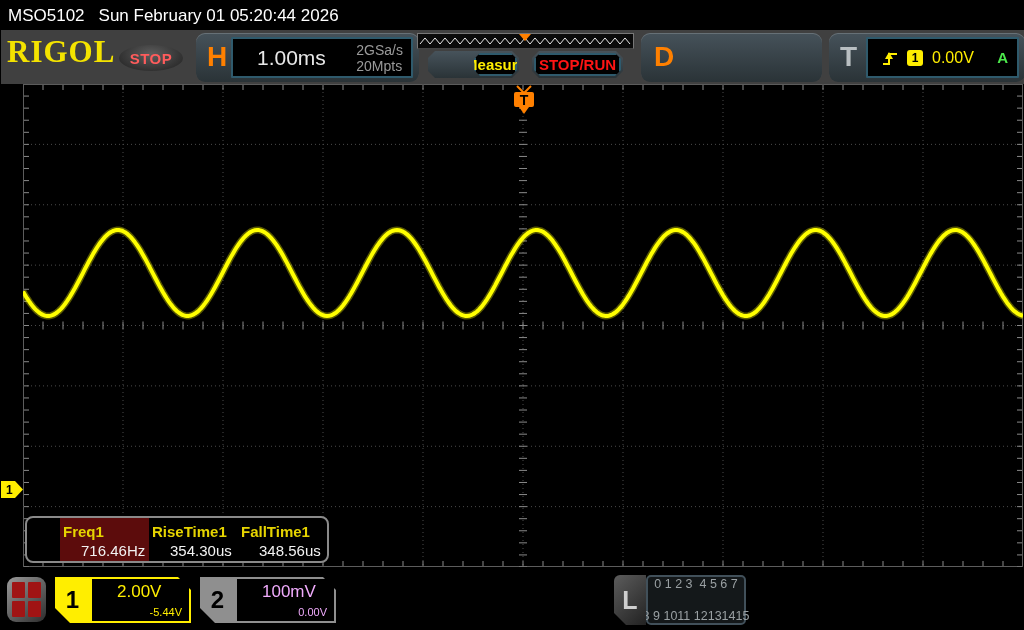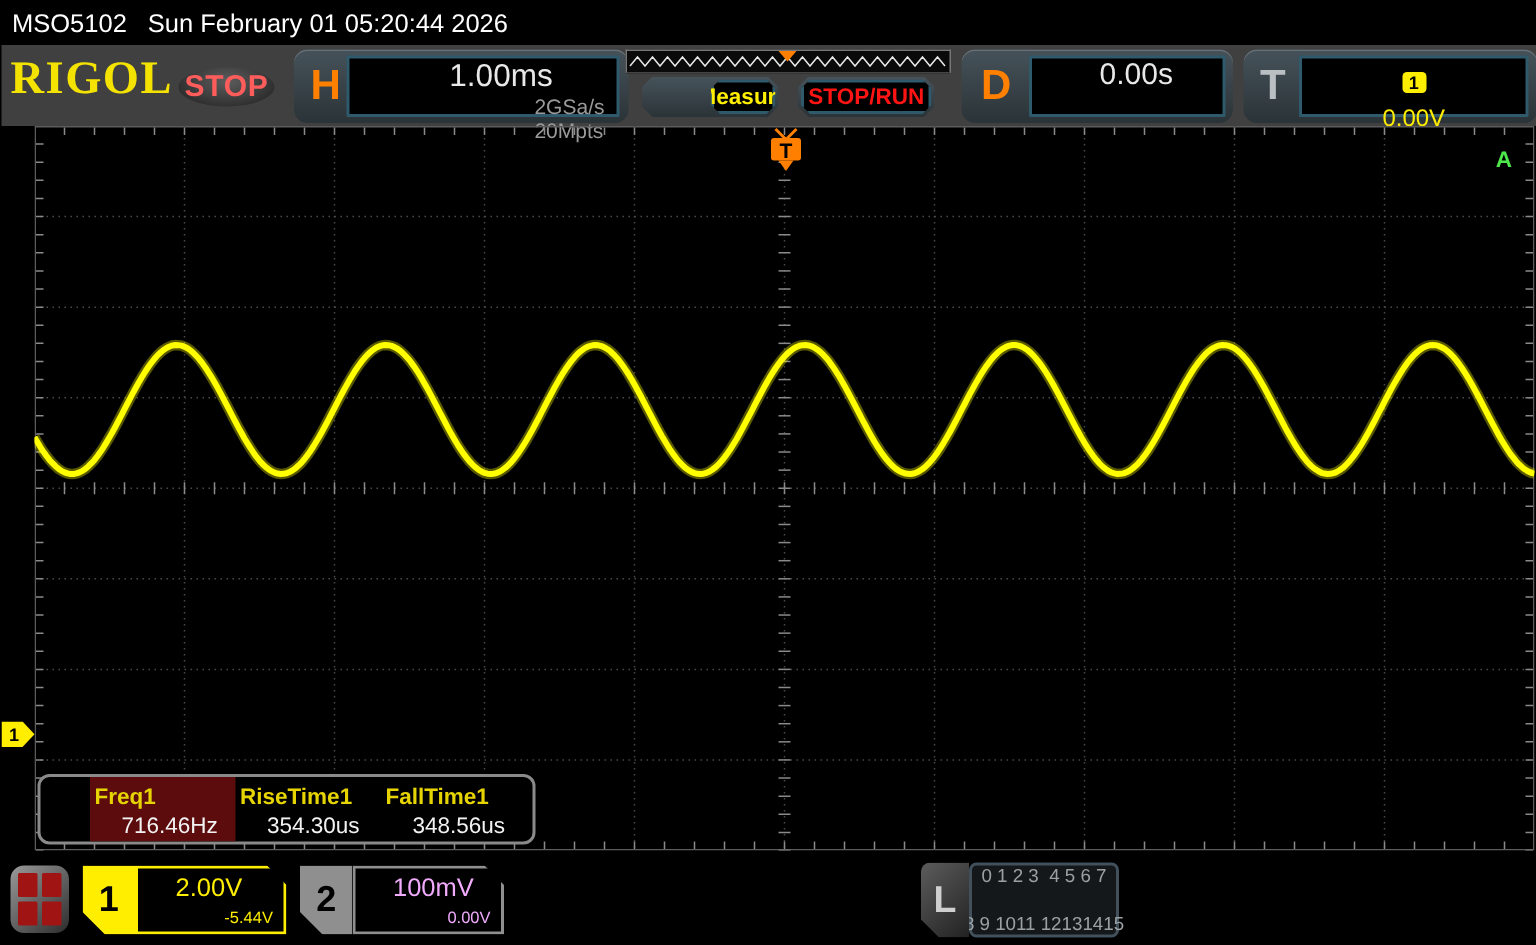--- a/index.html
+++ b/index.html
@@ -12,25 +12,25 @@
   
   .title-bar { position:absolute; left:8px; top:4px; height:24px; color:#fff;
     font-size:17px; display:flex; gap:14px; align-items:center; }
   
   .toolbar { position:absolute; left:1px; top:30px; width:1024px; height:54px; background:#404040; }
   .rigol-logo { position:absolute; left:6px; top:4px; font-family:"Liberation Serif", serif;
     font-weight:bold; font-size:31px; color:#f4e300; letter-spacing:1px; }
   .stop-badge { position:absolute; left:118px; top:15px; width:64px; height:26px;
     border-radius:50%; background:radial-gradient(ellipse at 50% 35%, #5d5d5d, #2e2e2e 75%);
     display:flex; align-items:center; justify-content:center;
-    color:#ff5c5c; font-weight:bold; font-size:20px; letter-spacing:0.5px; }
+    color:#ff5c5c; font-weight:bold; font-size:15px; letter-spacing:0.5px; }
   .slab { position:absolute; background:linear-gradient(#46525a, #2a3337);
     border-radius:9px; box-shadow:inset 0 1px 0 rgba(255,255,255,0.18); }
   .slab-letter { font-weight:bold; font-size:28px; line-height:48px; }
-  .inner-box { position:absolute; background:#000; border:2px solid #2f5a6c; border-radius:1px;flex-direction:column; }
+  .inner-box { position:absolute; background:#000; border:2px solid #2f5a6c; border-radius:1px; }
   .h-block { left:195px; top:3px; width:223px; height:49px; }
   .h-block .slab-letter { position:absolute; left:11px; top:0; color:#ff8000; }
   .h-inner { left:35px; top:4px; width:182px; height:41px; display:flex; align-items:center; }
   .h-timebase { color:#e8e8e8; font-size:21px; margin-left:24px; }
   .h-rates { margin-left:auto; margin-right:8px; text-align:left; color:#9a9a9a;
     font-size:14px; line-height:16px; }
   .mem-bar { position:absolute; left:416px; top:3px; width:217px; height:16px;
     background:#0a0a0a; border:1px solid #777; border-bottom-color:#444; }
   .mem-bar svg { display:block; }
   .btn { position:absolute; width:91px; height:27px; padding:2px;
@@ -52,21 +52,21 @@
   .t-block .slab-letter { position:absolute; left:11px; top:0; color:#b9bfc2; }
   .t-inner { left:37px; top:4px; width:153px; height:41px; display:flex; align-items:center; gap:9px; }
   .t-inner .slope { margin-left:14px; }
   .src-badge { width:16px; height:16px; background:#ffee00; border-radius:3px; color:#000;
     font-size:12px; font-weight:bold; display:flex; align-items:center; justify-content:center; }
   .t-level { color:#ffee00; font-size:16px; }
   .t-mode { margin-left:auto; margin-right:9px; color:#4ce84c; font-size:15px; font-weight:bold; }
   
   .screen { position:absolute; left:23px; top:84px; width:1000px; height:483px; }
   
-  .meas-panel { position:absolute; left:25px; top:516px; width:332px; height:47px;
+  .meas-panel { position:absolute; left:25px; top:516px; width:304px; height:47px;
     background:#000; border:2px solid #8a8a8a; border-radius:8px; display:flex;
     padding-left:33px; overflow:hidden; }
   .meas-col { width:97px; padding:4px 0 0 3px; }
   .meas-col.hl { background:#5c0c0c; }
   .meas-label { color:#e6d400; font-size:15px; font-weight:bold; line-height:19px; }
   .meas-value { color:#f2f2f2; font-size:15px; line-height:19px;margin-left:18px; }
   
   .bottom-bar { position:absolute; left:0; top:570px; width:1024px; height:60px; background:#000; }
   .menu-icon { position:absolute; left:7px; top:7px; width:39px; height:45px; border-radius:9px;
     background:linear-gradient(135deg,#9a9a9a,#2d2d2d); padding:5px;
@@ -130,23 +130,20 @@
 
     <div class="btn measure-btn">
       <div class="btn-inner">Measure</div>
     </div>
     <div class="btn stoprun-btn">
       <div class="btn-inner">STOP/RUN</div>
     </div>
 
     <div class="slab d-block">
       <span class="slab-letter">D</span>
-      <div class="inner-box d-inner">
-        <span class="d-value">0.00s</span>
-      </div>
     </div>
 
     <div class="slab t-block">
       <span class="slab-letter">T</span>
       <div class="inner-box t-inner">
         <svg class="slope" width="16" height="16">
           <polyline points="1,14 7,14 7,4 15,4" fill="none" stroke="#ffee00" stroke-width="2"></polyline>
           <polygon points="7,2 3,9 11,9" fill="#ffee00"></polygon>
         </svg>
         <span class="src-badge">1</span>

